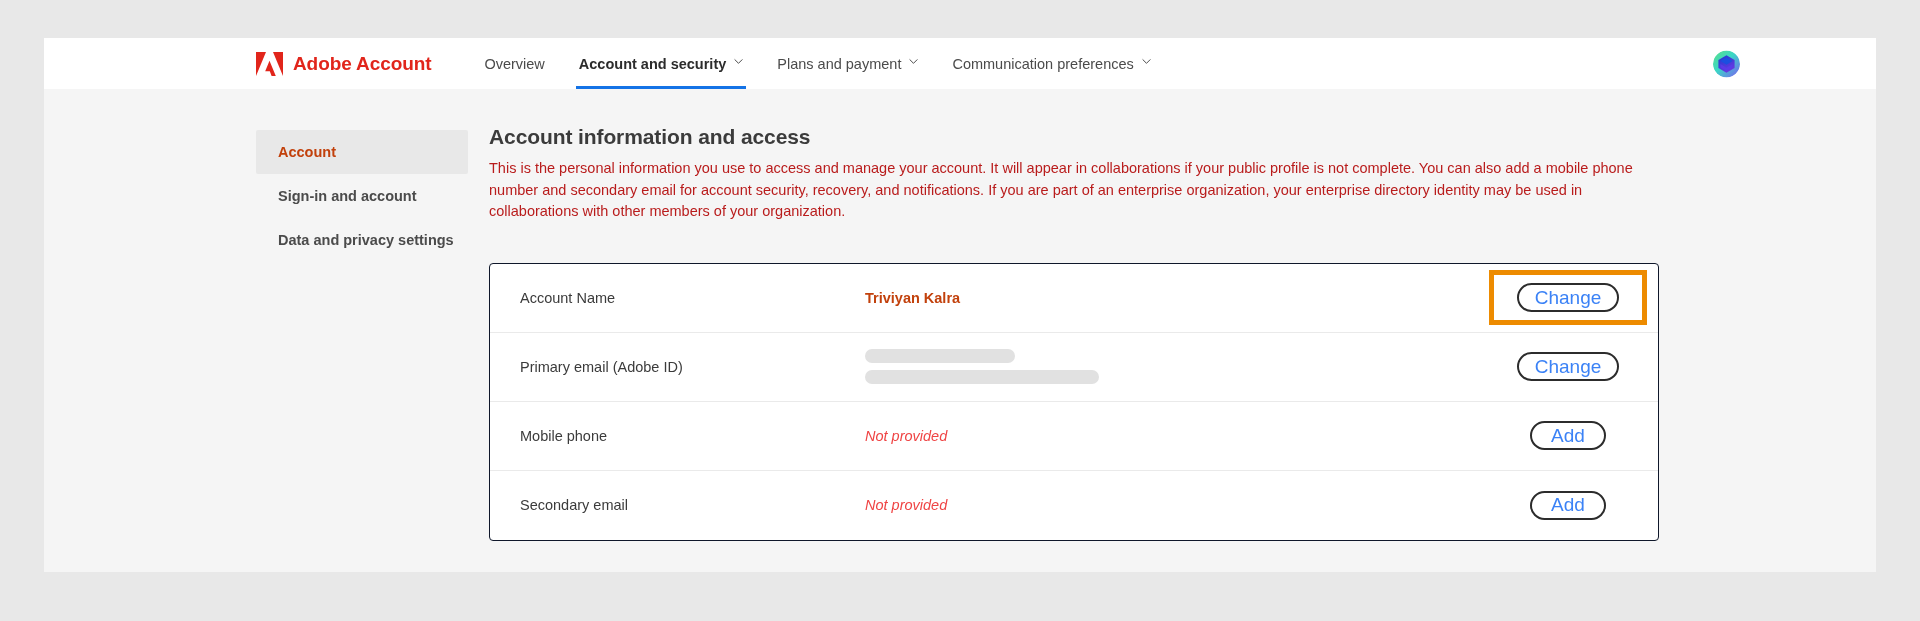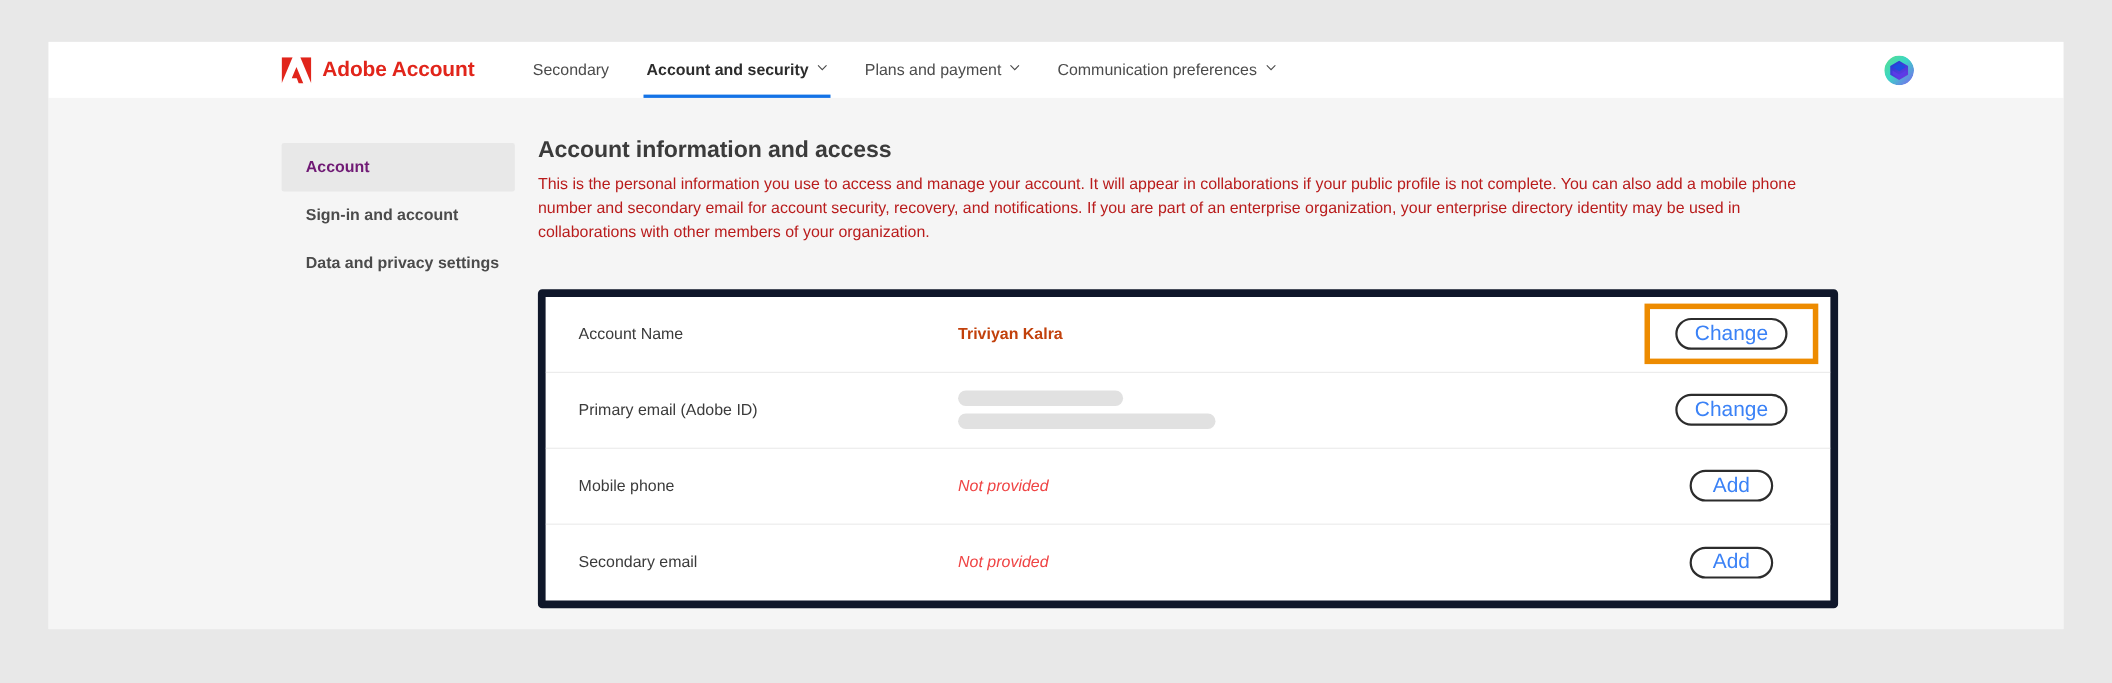--- a/index.html
+++ b/index.html
@@ -130,21 +130,21 @@
     align-items: center;
     padding-left: 22px;
     font-size: 14.5px;
     font-weight: bold;
     color: #4b4b4b;
     cursor: pointer;
     border-radius: 2px;
   }
   .side-item.selected {
     background: #e8e8e8;
-    color: #701a75;
+    color: #c2410c;
   }
 
   
   #main {
     padding-top: 36px;
     padding-left: 21px;
     width: 1185px;
   }
   #main-title {
     font-size: 21px;
@@ -157,21 +157,21 @@
     font-size: 14.5px;
     line-height: 21.5px;
     color: #b91c1c;
     margin: 0 0 25px 0;
     max-width: 1160px;
   }
 
   
   #info-card {
     background: #ffffff;
-    border: 7px solid #0f172a;
+    border: 1px solid #0f172a;
     border-radius: 4px;
     width: 1168px;
     overflow: hidden;
     margin-top: 40px;
   }
   .info-row {
     display: flex;
     align-items: center;
     height: 69px;
     border-bottom: 1px solid #eaeaea;
@@ -263,21 +263,21 @@
           <polygon points="17,0 27,0 27,24" fill="#e1251b"></polygon>
           <polygon points="13.5,8.8 19.8,24 15.6,24 13.8,19.2 9.2,19.2" fill="#e1251b"></polygon>
         </svg>
       </span>
       <span id="brand-text">Adobe Account</span>
     </div>
 
     <div id="nav-items">
 
       <div class="nav-item">
-        <span class="nav-label">Secondary</span>
+        <span class="nav-label">Overview</span>
       </div>
 
       <div class="nav-item active">
         <span class="nav-label">Account and security</span>
         <span class="caret">
           <svg width="9" height="9" viewBox="0 0 10 10">
               <path d="M1 3 L5 7 L9 3" stroke="#4b4b4b" stroke-width="1.1" fill="none" stroke-linecap="round"></path>
             </svg>
         </span>
       </div>

